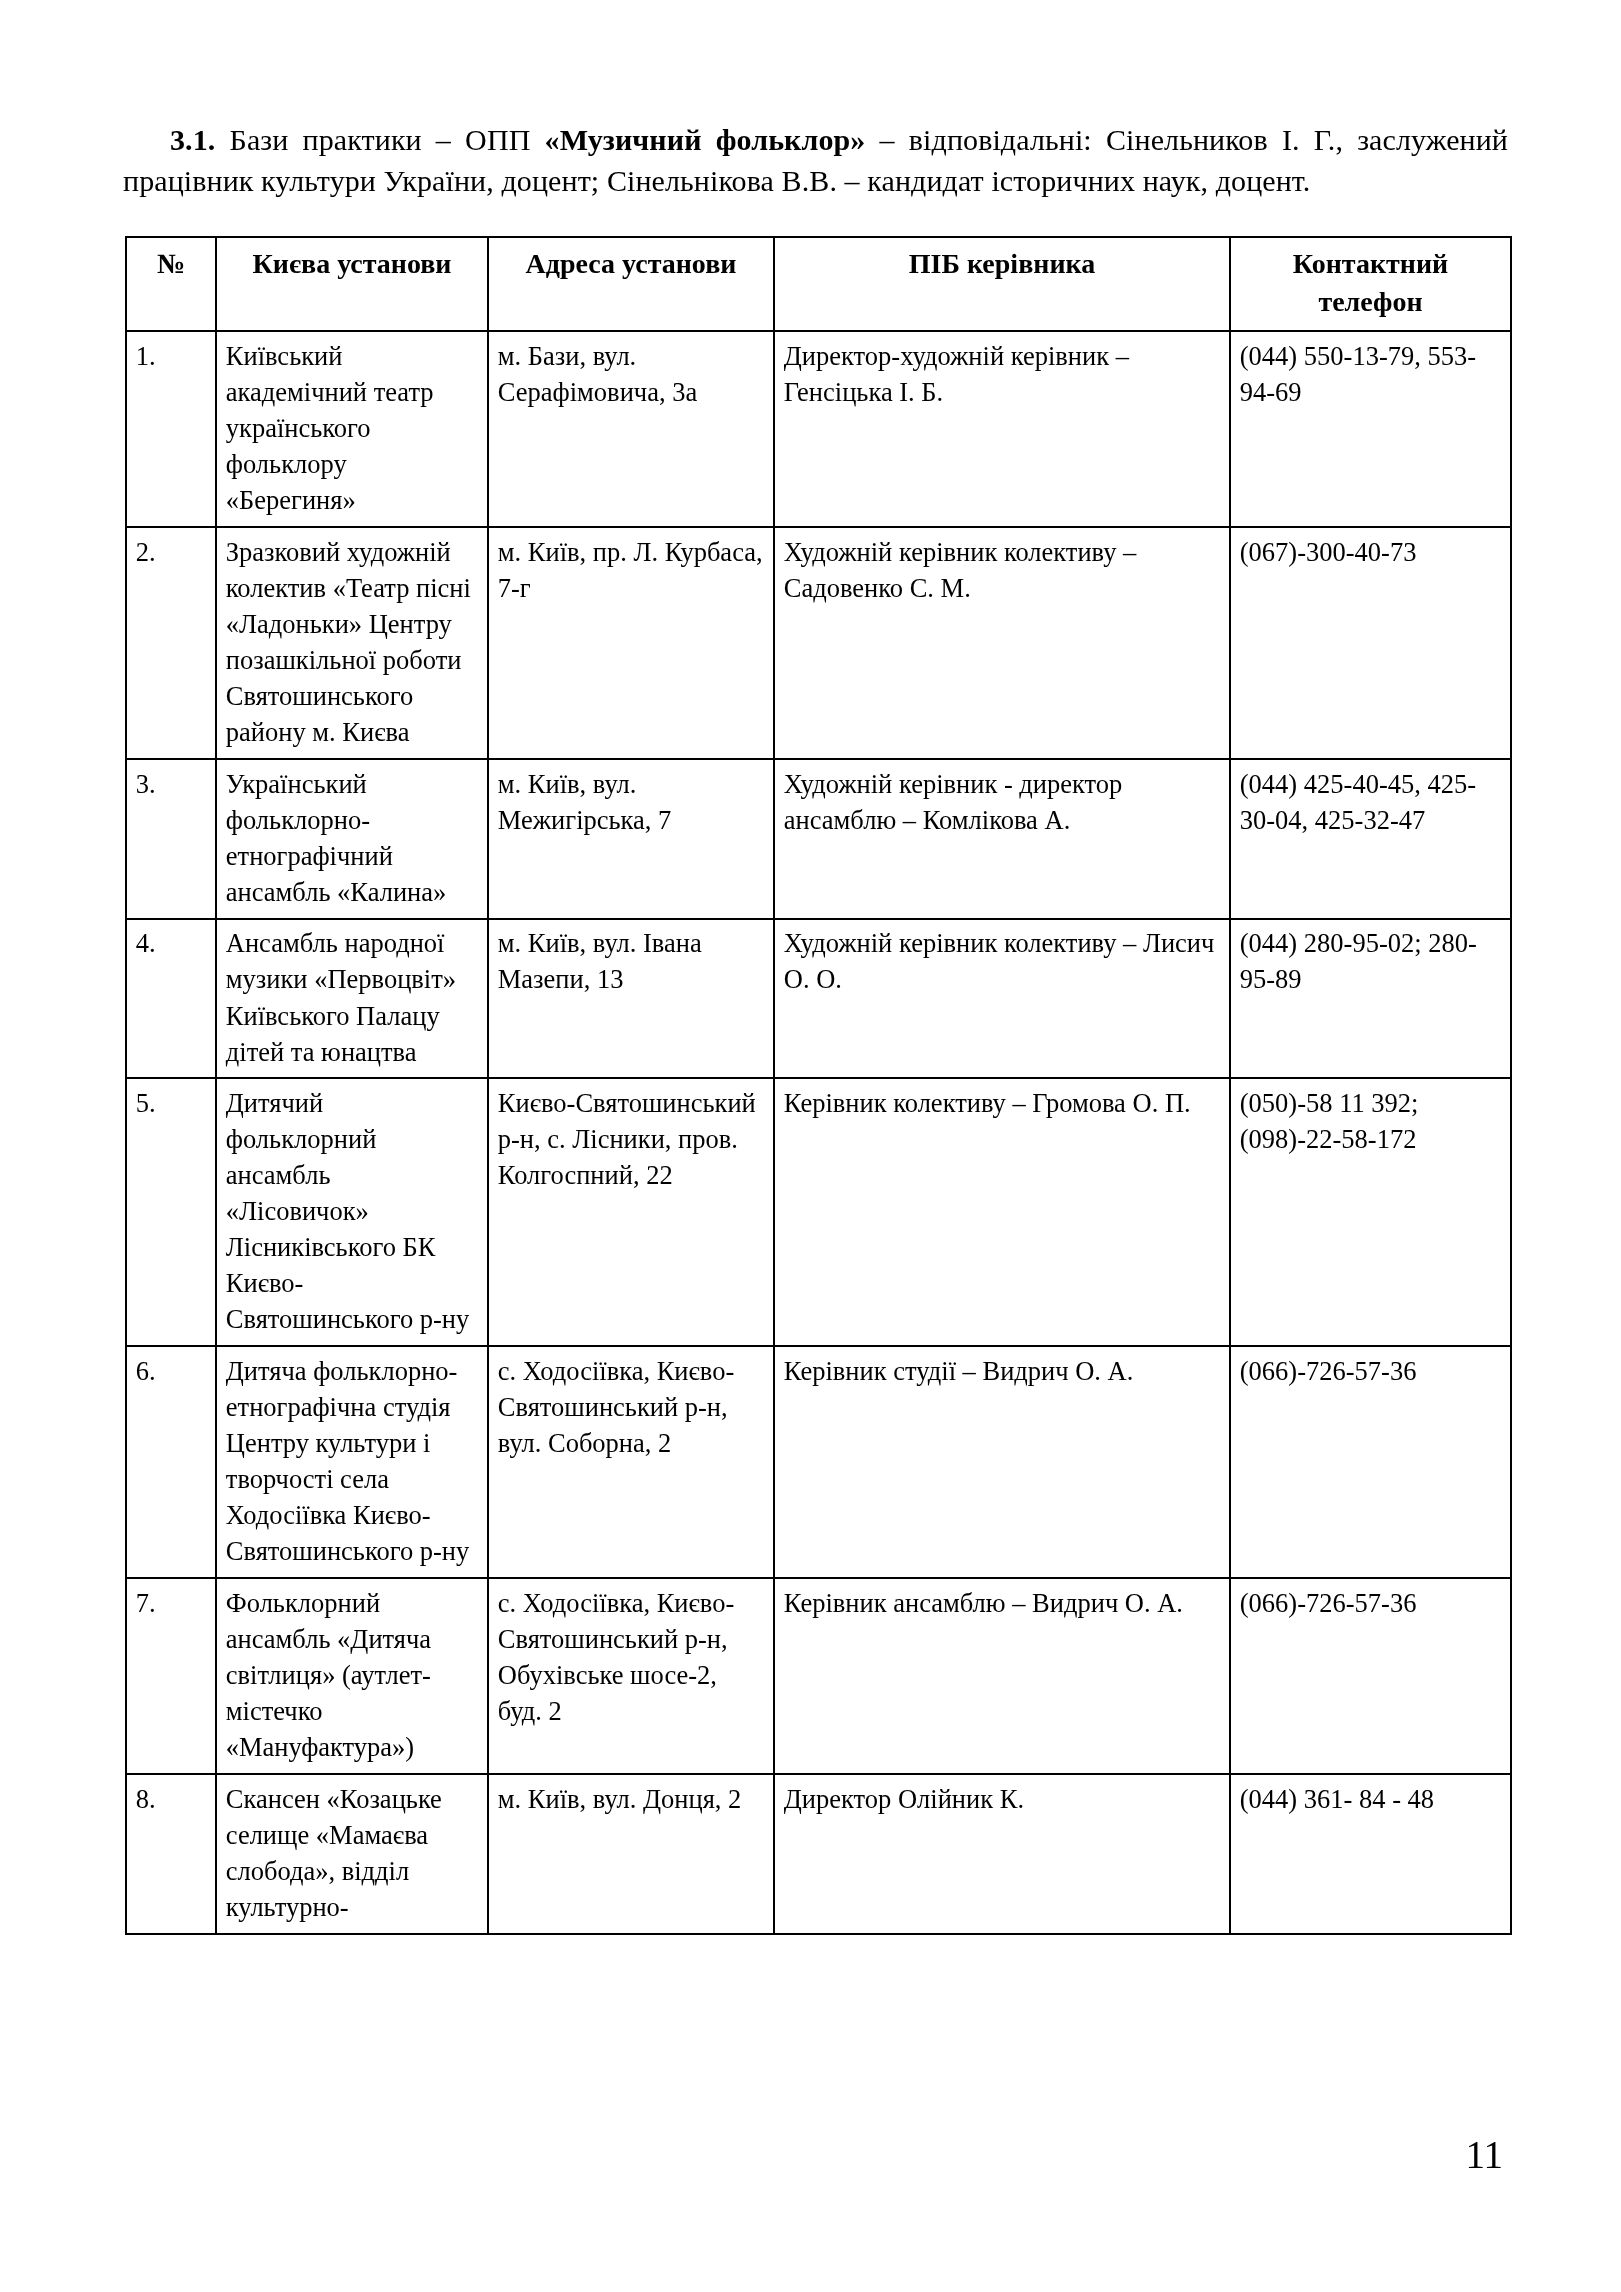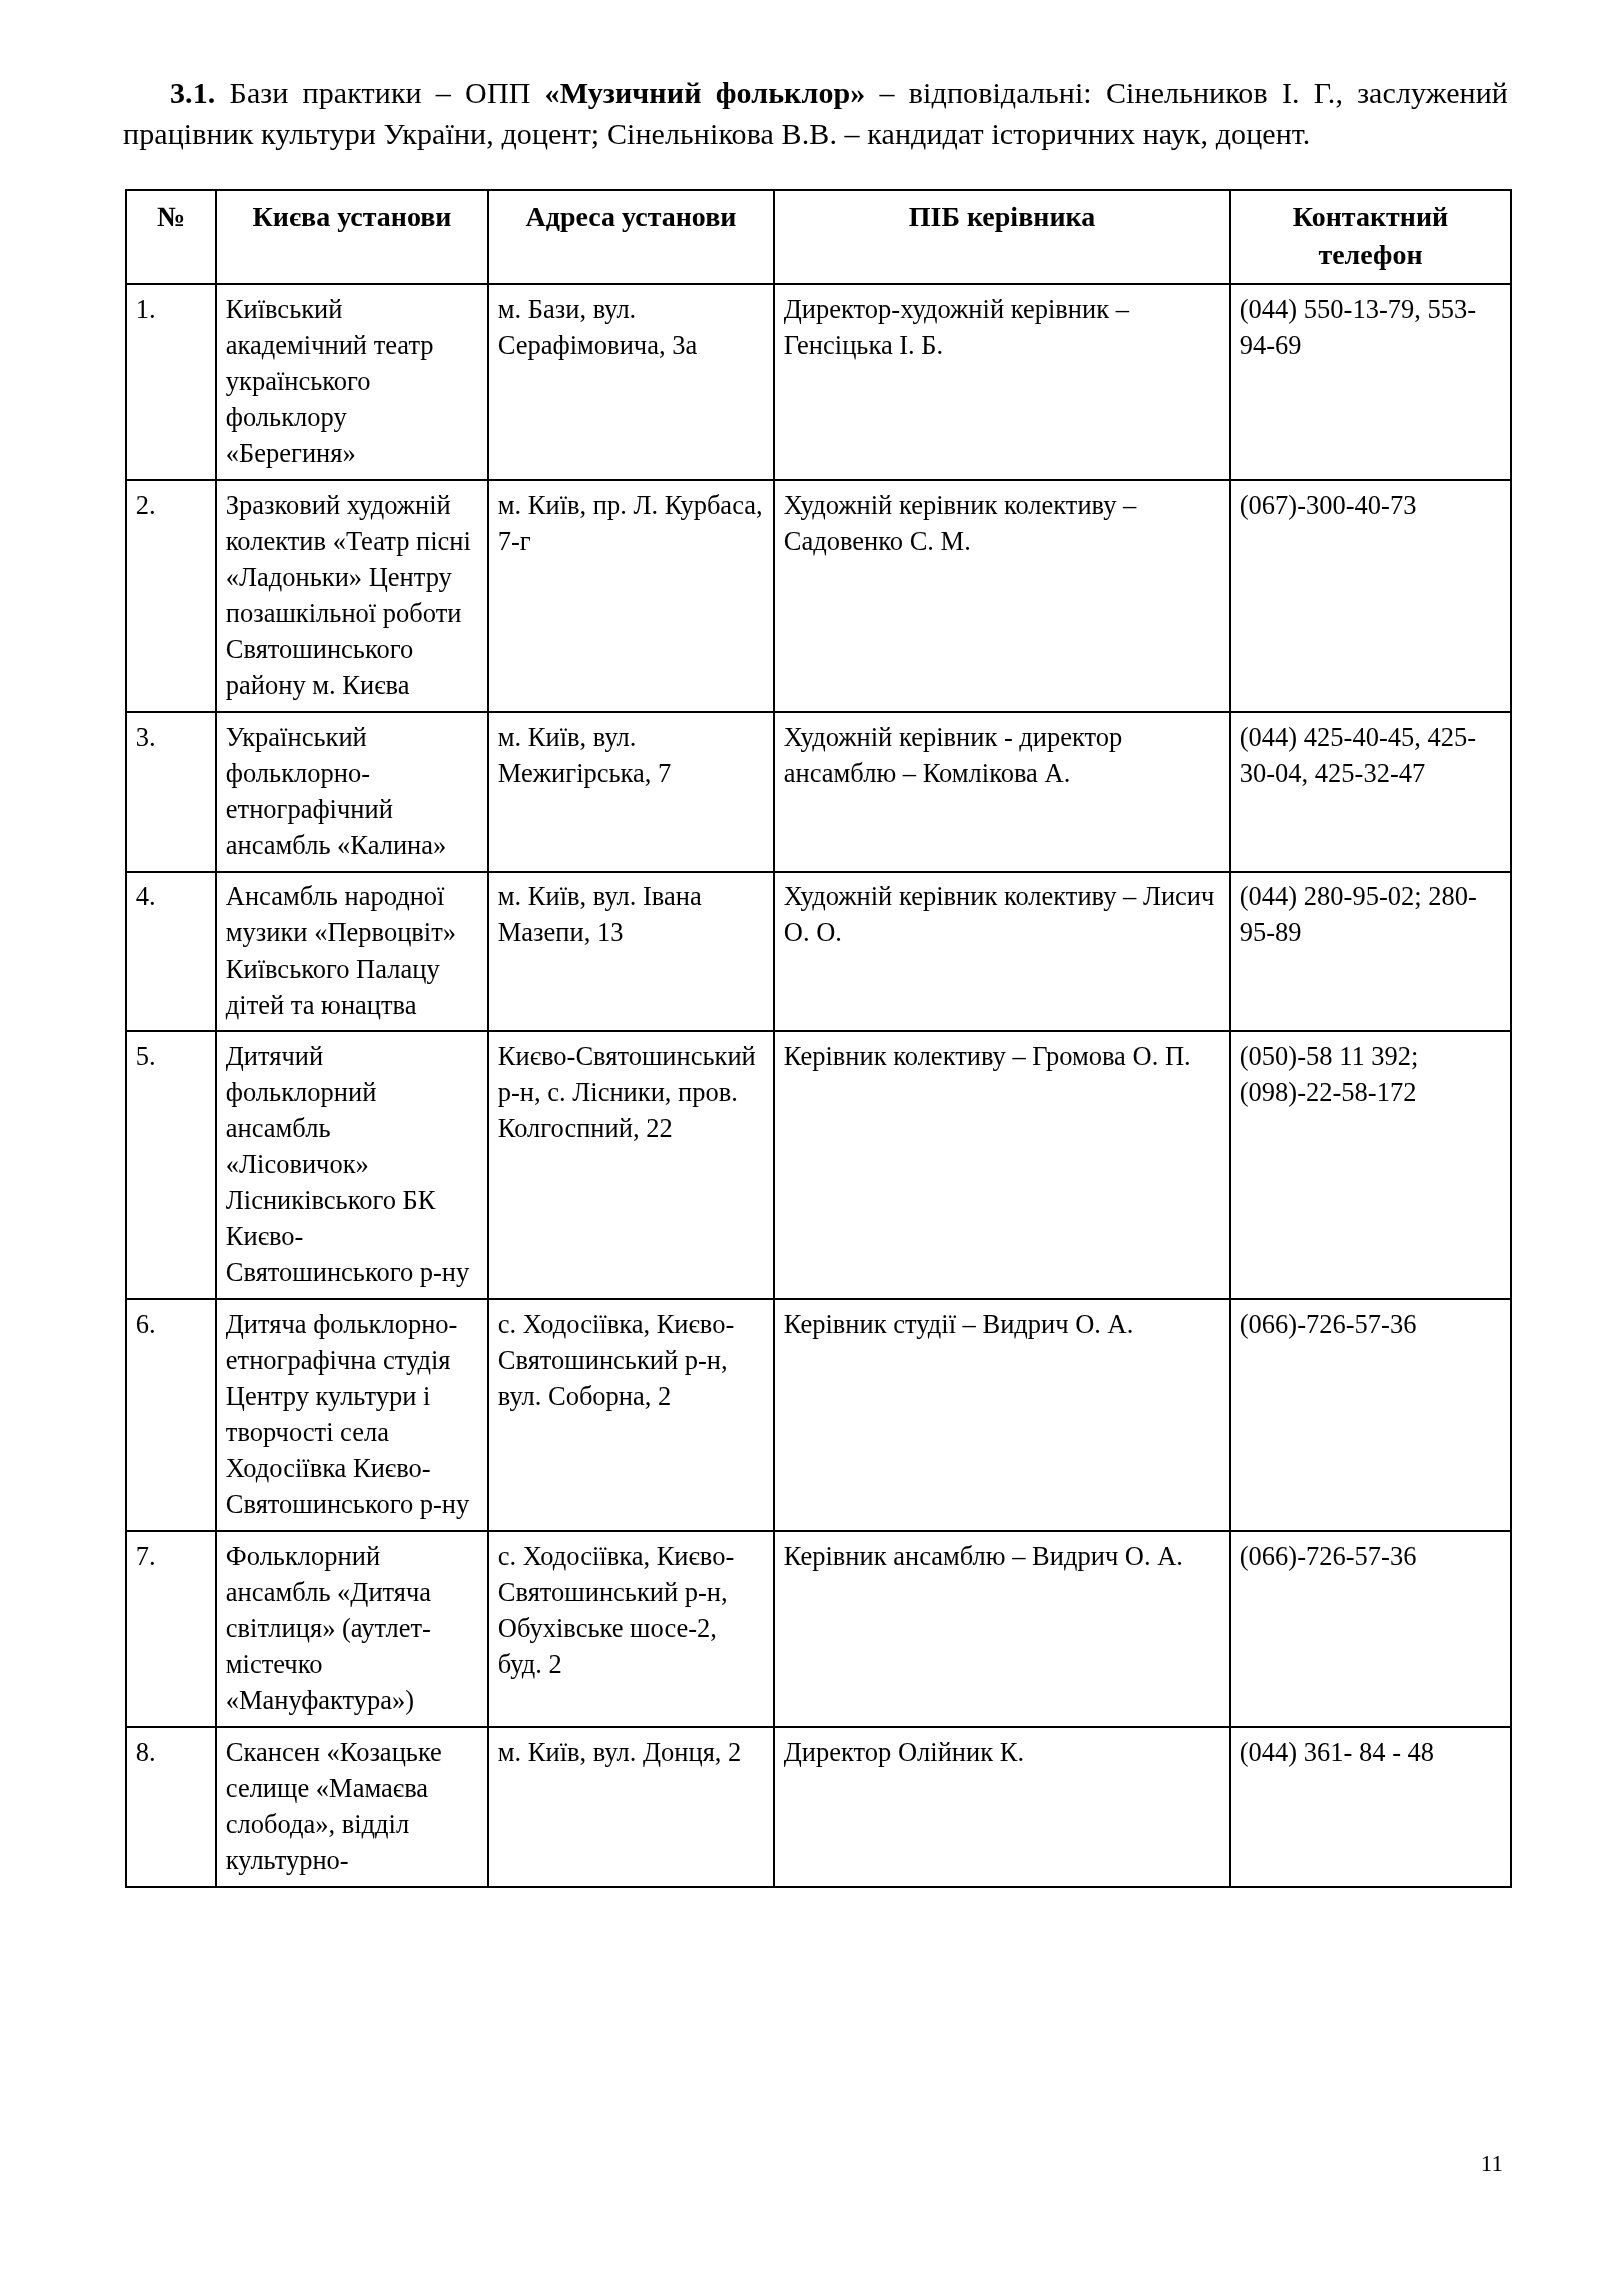--- a/index.html
+++ b/index.html
@@ -10,21 +10,21 @@
   body {
     font-family: "Liberation Serif", "DejaVu Serif", serif;
     color: #000000;
   }
   .page {
     width: 1621px;
     height: 2293px;
     box-sizing: border-box;
     position: relative;
     background: #ffffff;
-    padding: 72px 113px 0 123px;
+    padding: 119px 113px 0 123px;
     overflow: hidden;
   }
   .intro {
     font-size: 30px;
     line-height: 1.37;
     text-align: justify;
     text-indent: 47px;
     margin: 0 0 35px 0;
     letter-spacing: 0.1px;
   }
@@ -55,21 +55,21 @@
   col.c-addr  { width: 286px; }
   col.c-head  { width: 456px; }
   col.c-phone { width: 281px; }
 
   .cell-num { text-align: left; }
 
   .page-number {
     position: absolute;
     right: 118px;
     bottom: 116px;
-    font-size: 23px;
+    font-size: 39px;
   }
 </style>
 </head>
 <body>
 
 <div class="page">
 
   <p class="intro"><b>3.1.</b><span> Бази практики – ОПП </span><b>«Музичний фольклор»</b><span> – відповідальні: Сінельников І. Г., заслужений працівник культури   України, доцент; Сінельнікова В.В. – кандидат історичних наук, доцент.</span></p>
 
   <table class="bases">

